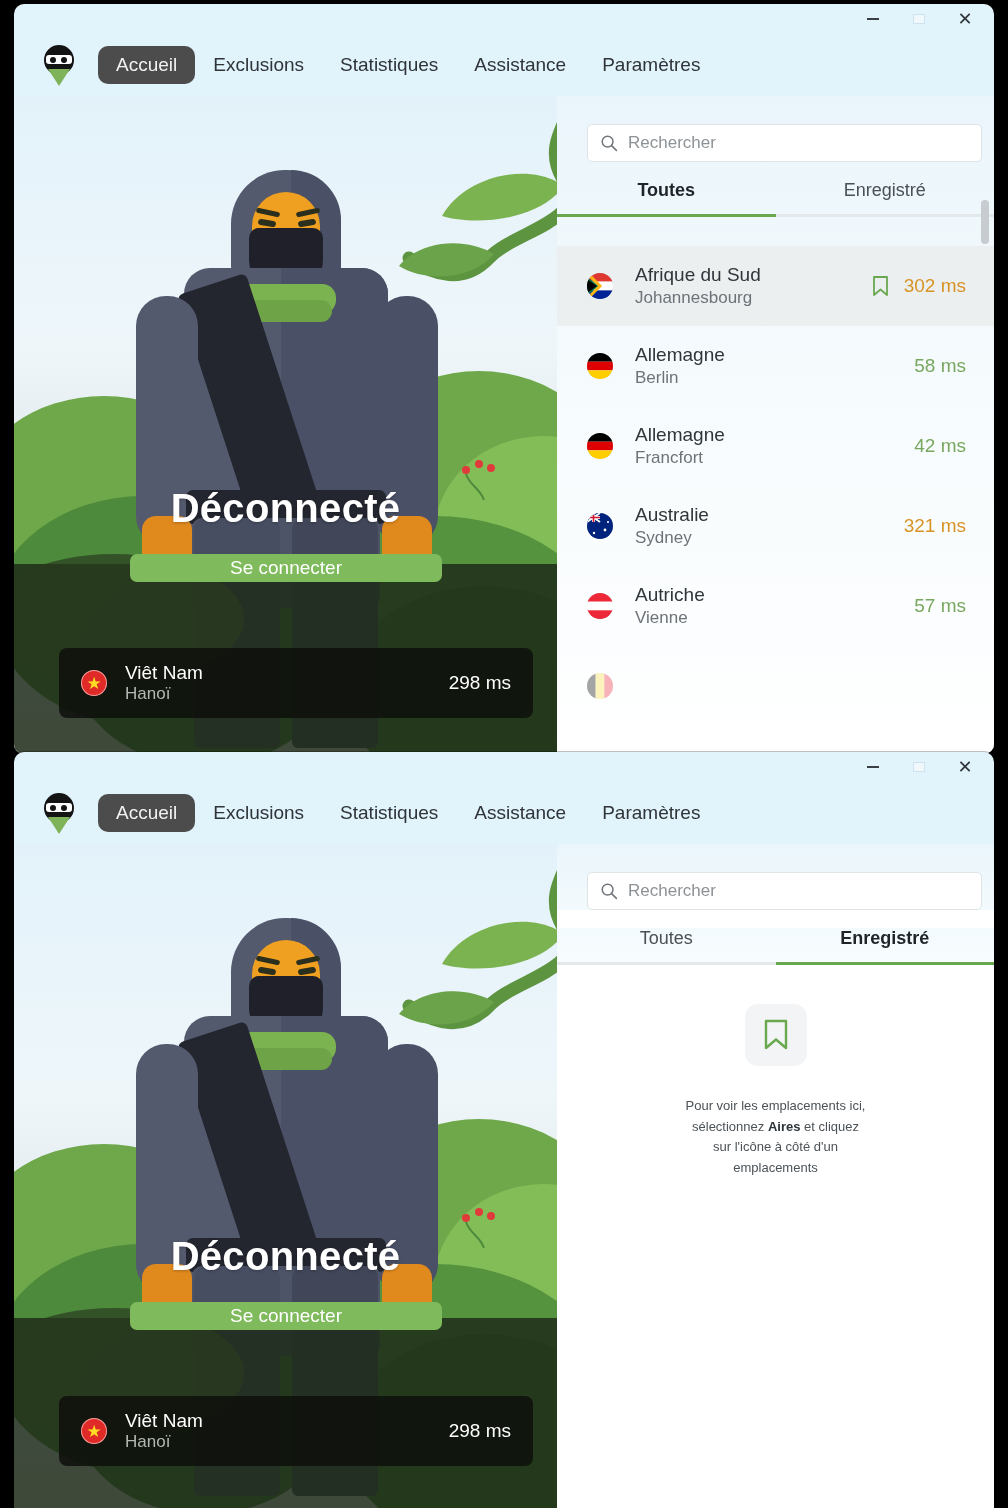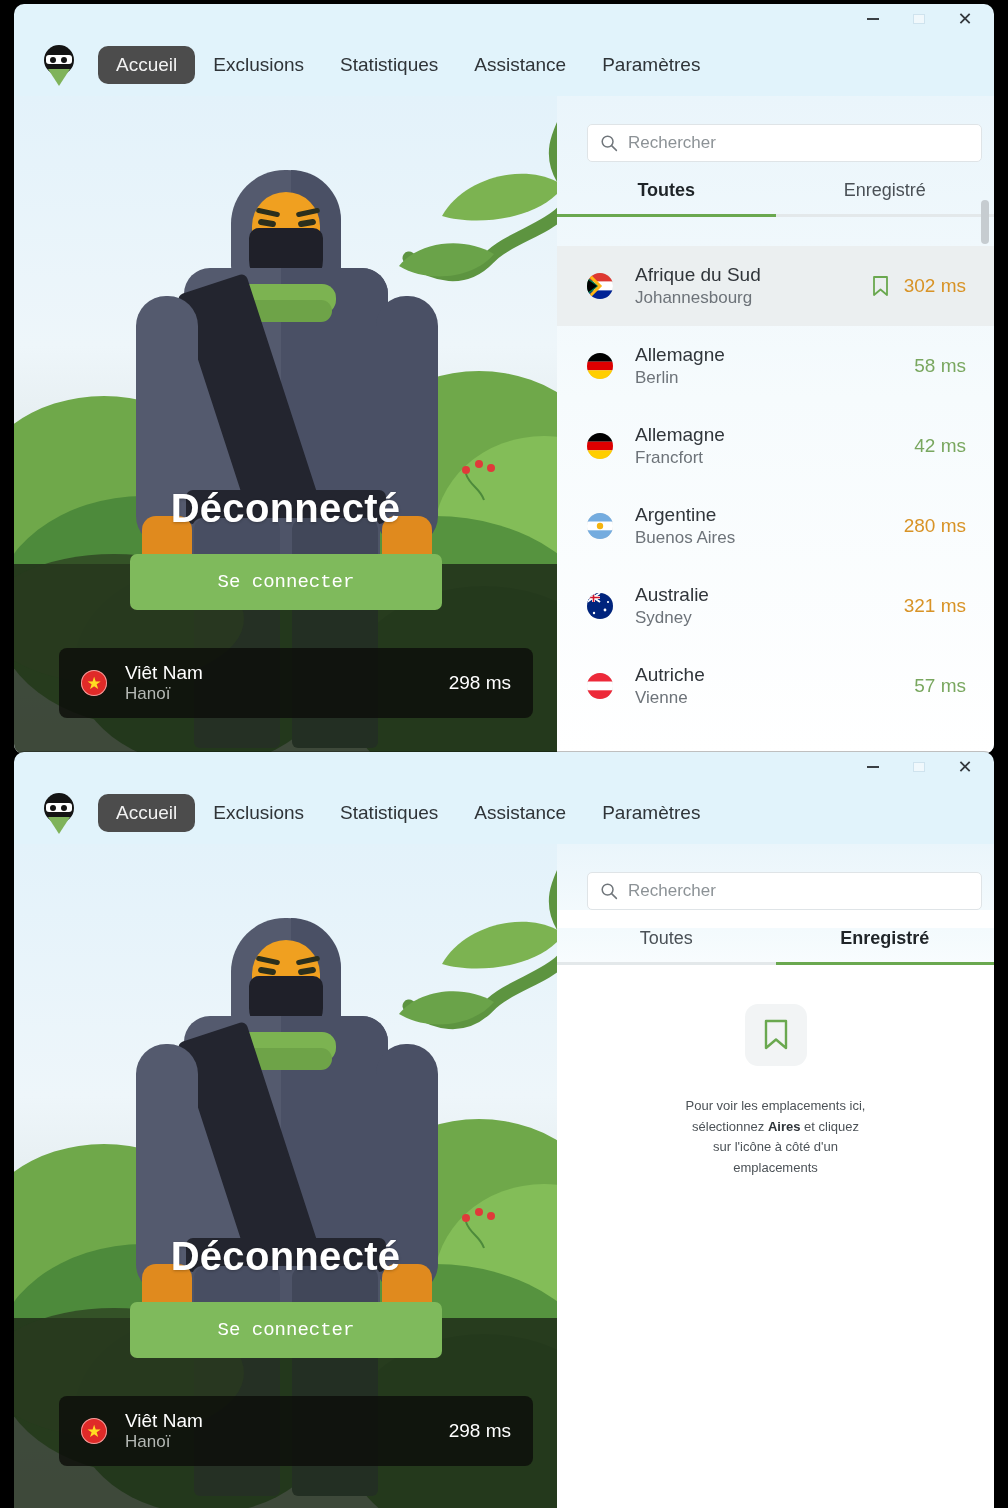--- a/index.html
+++ b/index.html
@@ -173,24 +173,24 @@
   .guard.l { left: 88px; top: 230px; transform: rotate(30deg); }
   .guard.r { left: 232px; top: 230px; transform: rotate(-30deg); }
 
   .status-title {
     position: absolute; left: 0; right: 0; top: 390px;
     text-align: center; font-size: 40px; font-weight: 600; color: #ffffff;
     letter-spacing: .3px; z-index: 12;
     text-shadow: 0 1px 3px rgba(0,0,0,.25);
   }
   .connect-btn {
-    position: absolute; left: 116px; top: 458px; width: 312px; height: 56px;
+    position: absolute; left: 116px; top: 458px; width: 312px; height: 28px;
     background: #7fba5c; border-radius: 7px;
     display: flex; align-items: center; justify-content: center;
-    color: #ffffff; font-size: 19px; z-index: 12; cursor: default; font-family: Liberation Mono, monospace;
+    color: #ffffff; font-size: 19px; z-index: 12; cursor: default;
   }
   .loc-card {
     position: absolute; left: 45px; top: 552px; width: 474px; height: 70px;
     background: rgba(12,14,10,.82); border-radius: 8px;
     display: flex; align-items: center; padding: 0 22px; z-index: 13;
   }
   .loc-flag {
     width: 26px; height: 26px; border-radius: 50%; flex: 0 0 auto; margin-right: 18px;
     background: #e02a28; display: flex; align-items: center; justify-content: center;
     color: #ffdd22; font-size: 17px; line-height: 1;
@@ -433,37 +433,20 @@
           </div>
           <div class="row-txt">
             <span class="row-country">Allemagne</span>
             <span class="row-city">Francfort</span>
           </div>
           <div class="row-right">
               <span class="ping good">42 ms</span>
             </div>
         </div>
 
-        <div class="row">
-          <div class="flag">
-            <svg viewBox="0 0 26 26" width="26" height="26">
-                <rect width="26" height="8.7" fill="#74acdf"></rect>
-                <rect y="8.7" width="26" height="8.6" fill="#fff"></rect>
-                <rect y="17.3" width="26" height="8.7" fill="#74acdf"></rect>
-                <circle cx="13" cy="13" r="3.2" fill="#f6b40e"></circle>
-              </svg>
-          </div>
-          <div class="row-txt">
-            <span class="row-country">Argentine</span>
-            <span class="row-city">Buenos Aires</span>
-          </div>
-          <div class="row-right">
-              <span class="ping bad">280 ms</span>
-            </div>
-        </div>
 
         <div class="row">
           <div class="flag">
             <svg viewBox="0 0 26 26" width="26" height="26">
               <rect width="26" height="26" fill="#00247d"></rect>
               <rect width="13" height="9" fill="#00247d"></rect>
               <path d="M0 0 L13 9 M13 0 L0 9" stroke="#fff" stroke-width="2"></path>
               <path d="M6.5 0 v9 M0 4.5 h13" stroke="#fff" stroke-width="3"></path>
               <path d="M6.5 0 v9 M0 4.5 h13" stroke="#cf142b" stroke-width="1.6"></path>
               <circle cx="18" cy="17" r="1.4" fill="#fff"></circle>

